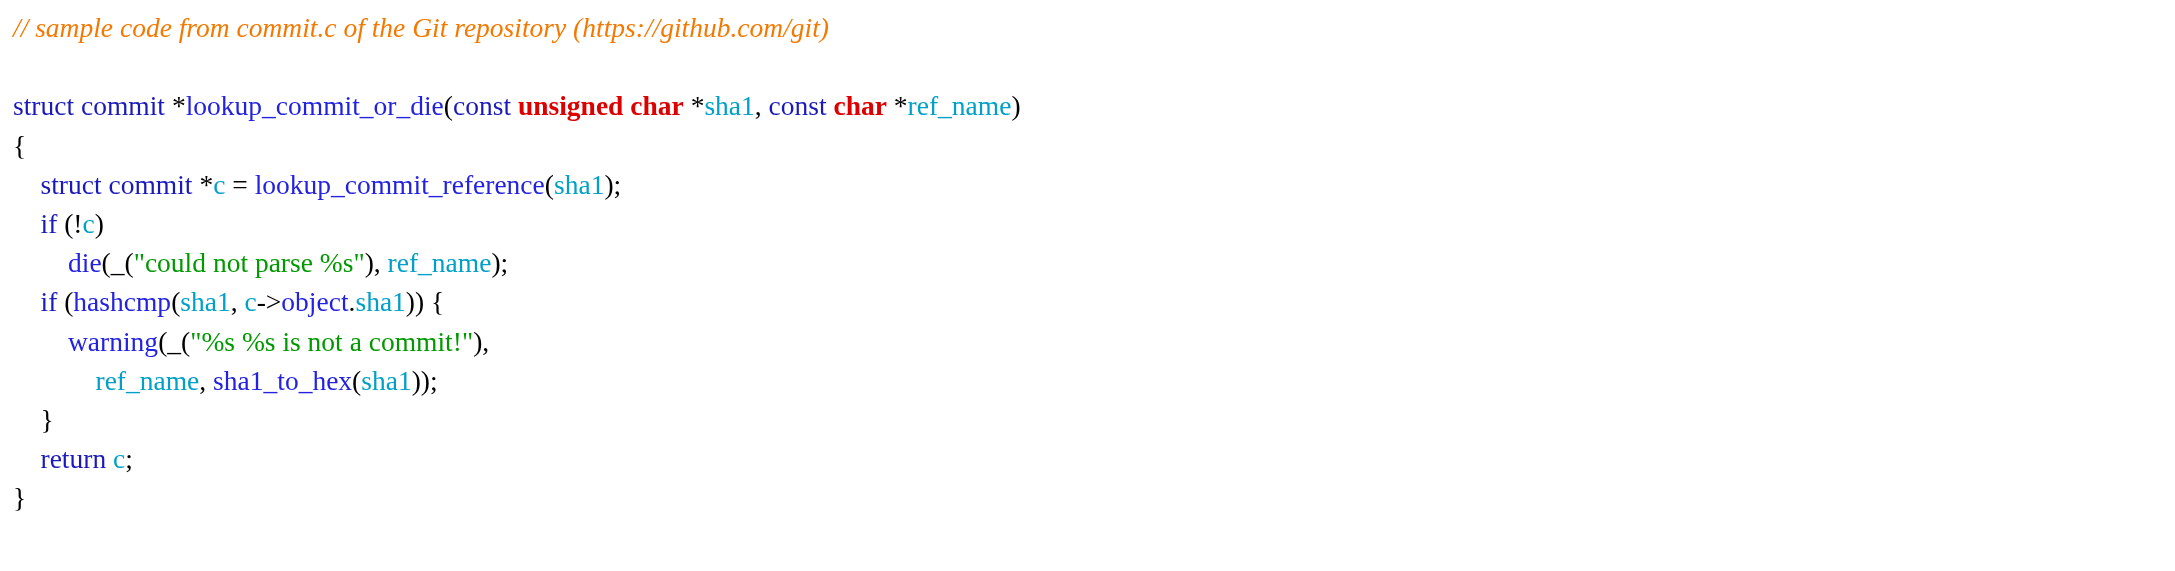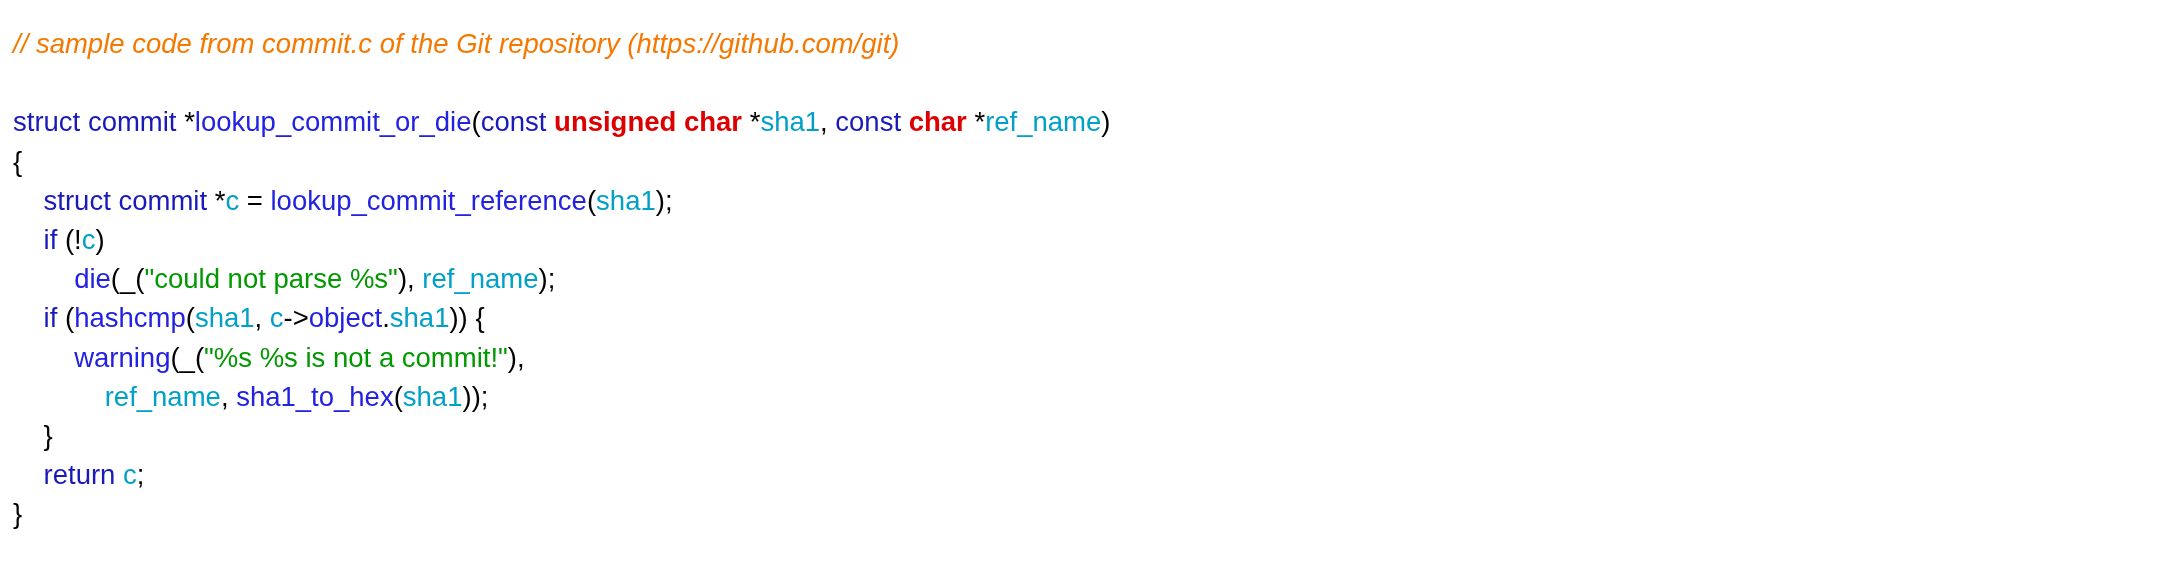--- a/index.html
+++ b/index.html
@@ -8,27 +8,27 @@
     background: #ffffff;
   }
   body {
     width: 2175px;
     height: 571px;
     overflow: hidden;
     font-family: "DejaVu Sans Mono", "Liberation Mono", monospace;
   }
 
   #code-block {
-    padding: 24px 0 0 13px;
+    padding: 8px 0 0 13px;
     font-size: 27.5px;
     line-height: 39.2px;
     letter-spacing: 0px;
     white-space: pre;
     color: #000000;
-    font-family: Liberation Sans, sans-serif;
+    font-family: Liberation Serif, serif;
   }
 
   .line {
     white-space: pre;
     min-height: 39.2px;
   }
 
   
   .tok { white-space: pre; }
 </style>

